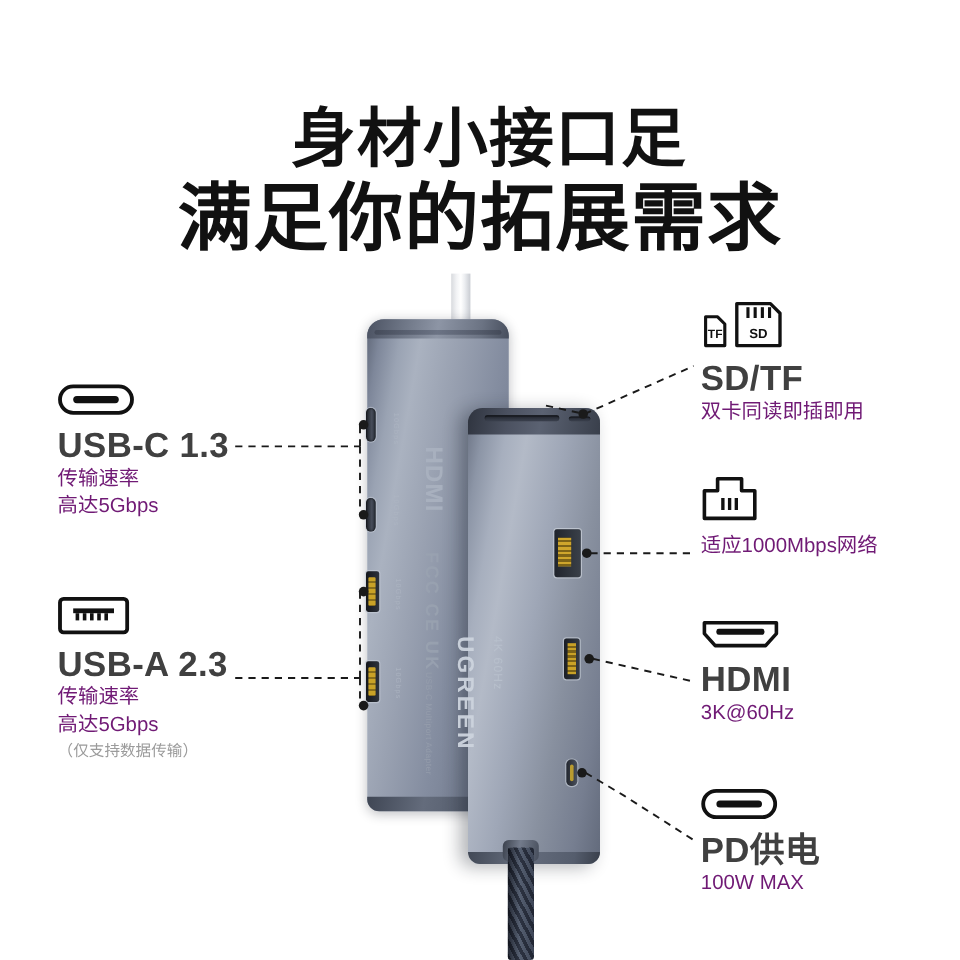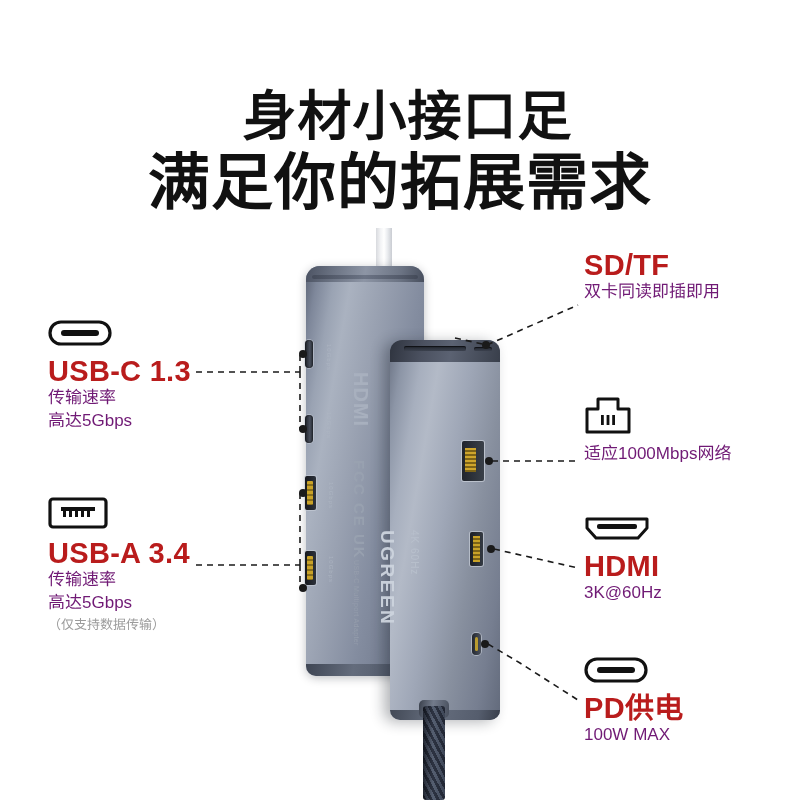--- a/index.html
+++ b/index.html
@@ -22,21 +22,21 @@
     line-height:1.14;
     letter-spacing:1px;
   }
   .headline .l1{display:block;font-size:54px;padding-left:15px;}
   .headline .l2{display:block;font-size:62px;}
 
   
   .feat{position:absolute;}
   .feat .icon{display:block;margin-bottom:4px;}
   .feat .title{
-    font-size:29px;font-weight:700;color:#b91c1c;
+    font-size:29px;font-weight:700;color:#404040;
     line-height:1.08;white-space:nowrap;letter-spacing:0.3px;
   }
   .feat .sub{
     font-size:17px;color:#701a75;line-height:1.32;white-space:nowrap;
     font-weight:400;
   }
   .feat .note{
     font-size:13px;color:#9b9b9b;line-height:1.3;white-space:nowrap;
     margin-top:3px;
   }
@@ -325,27 +325,41 @@
       <svg width="60" height="34" viewBox="0 0 60 34">
         <rect x="2" y="3" width="56" height="28" rx="3" ry="3" fill="none" stroke="#111" stroke-width="3.2"></rect>
         <rect x="13" y="11" width="34" height="4" fill="#111"></rect>
         <rect x="15" y="15" width="3" height="6" fill="#111"></rect>
         <rect x="21" y="15" width="3" height="6" fill="#111"></rect>
         <rect x="27" y="15" width="3" height="6" fill="#111"></rect>
         <rect x="33" y="15" width="3" height="6" fill="#111"></rect>
         <rect x="39" y="15" width="3" height="6" fill="#111"></rect>
       </svg>
     </span>
-    <div class="title">USB-A 3.4</div>
+    <div class="title">USB-A 2.3</div>
     <div class="sub">传输速率</div>
     <div class="sub">高达5Gbps</div>
     <div class="note">（仅支持数据传输）</div>
   </div>
 
   <div class="feat right" style="left:584px;top:250px;">
+    <span class="icon">
+      <svg width="72" height="42" viewBox="0 0 72 42">
+
+        <path d="M4 14 L14 14 L20 20 L20 38 L4 38 Z" fill="none" stroke="#111" stroke-width="2.6" stroke-linejoin="round"></path>
+        <text x="12" y="32" font-family="Liberation Sans, sans-serif" font-size="10" font-weight="700" fill="#111" text-anchor="middle">TF</text>
+
+        <path d="M30 3 L58 3 L66 11 L66 38 L30 38 Z" fill="none" stroke="#111" stroke-width="2.8" stroke-linejoin="round"></path>
+        <rect x="38" y="6" width="2.6" height="9" fill="#111"></rect>
+        <rect x="44" y="6" width="2.6" height="9" fill="#111"></rect>
+        <rect x="50" y="6" width="2.6" height="9" fill="#111"></rect>
+        <rect x="56" y="6" width="2.6" height="9" fill="#111"></rect>
+        <text x="48" y="32" font-family="Liberation Sans, sans-serif" font-size="11" font-weight="700" fill="#111" text-anchor="middle">SD</text>
+      </svg>
+    </span>
     <div class="title">SD/TF</div>
     <div class="sub">双卡同读即插即用</div>
   </div>
 
   <div class="feat right" style="left:584px;top:395px;">
     <span class="icon">
       <svg width="48" height="40" viewBox="0 0 48 40">
         <path d="M3 14 L3 37 L45 37 L45 14 L34 14 L34 4 L14 4 L14 14 Z" fill="none" stroke="#111" stroke-width="3" stroke-linejoin="round"></path>
         <rect x="17" y="20" width="2.8" height="10" fill="#111"></rect>
         <rect x="22.6" y="20" width="2.8" height="10" fill="#111"></rect>

